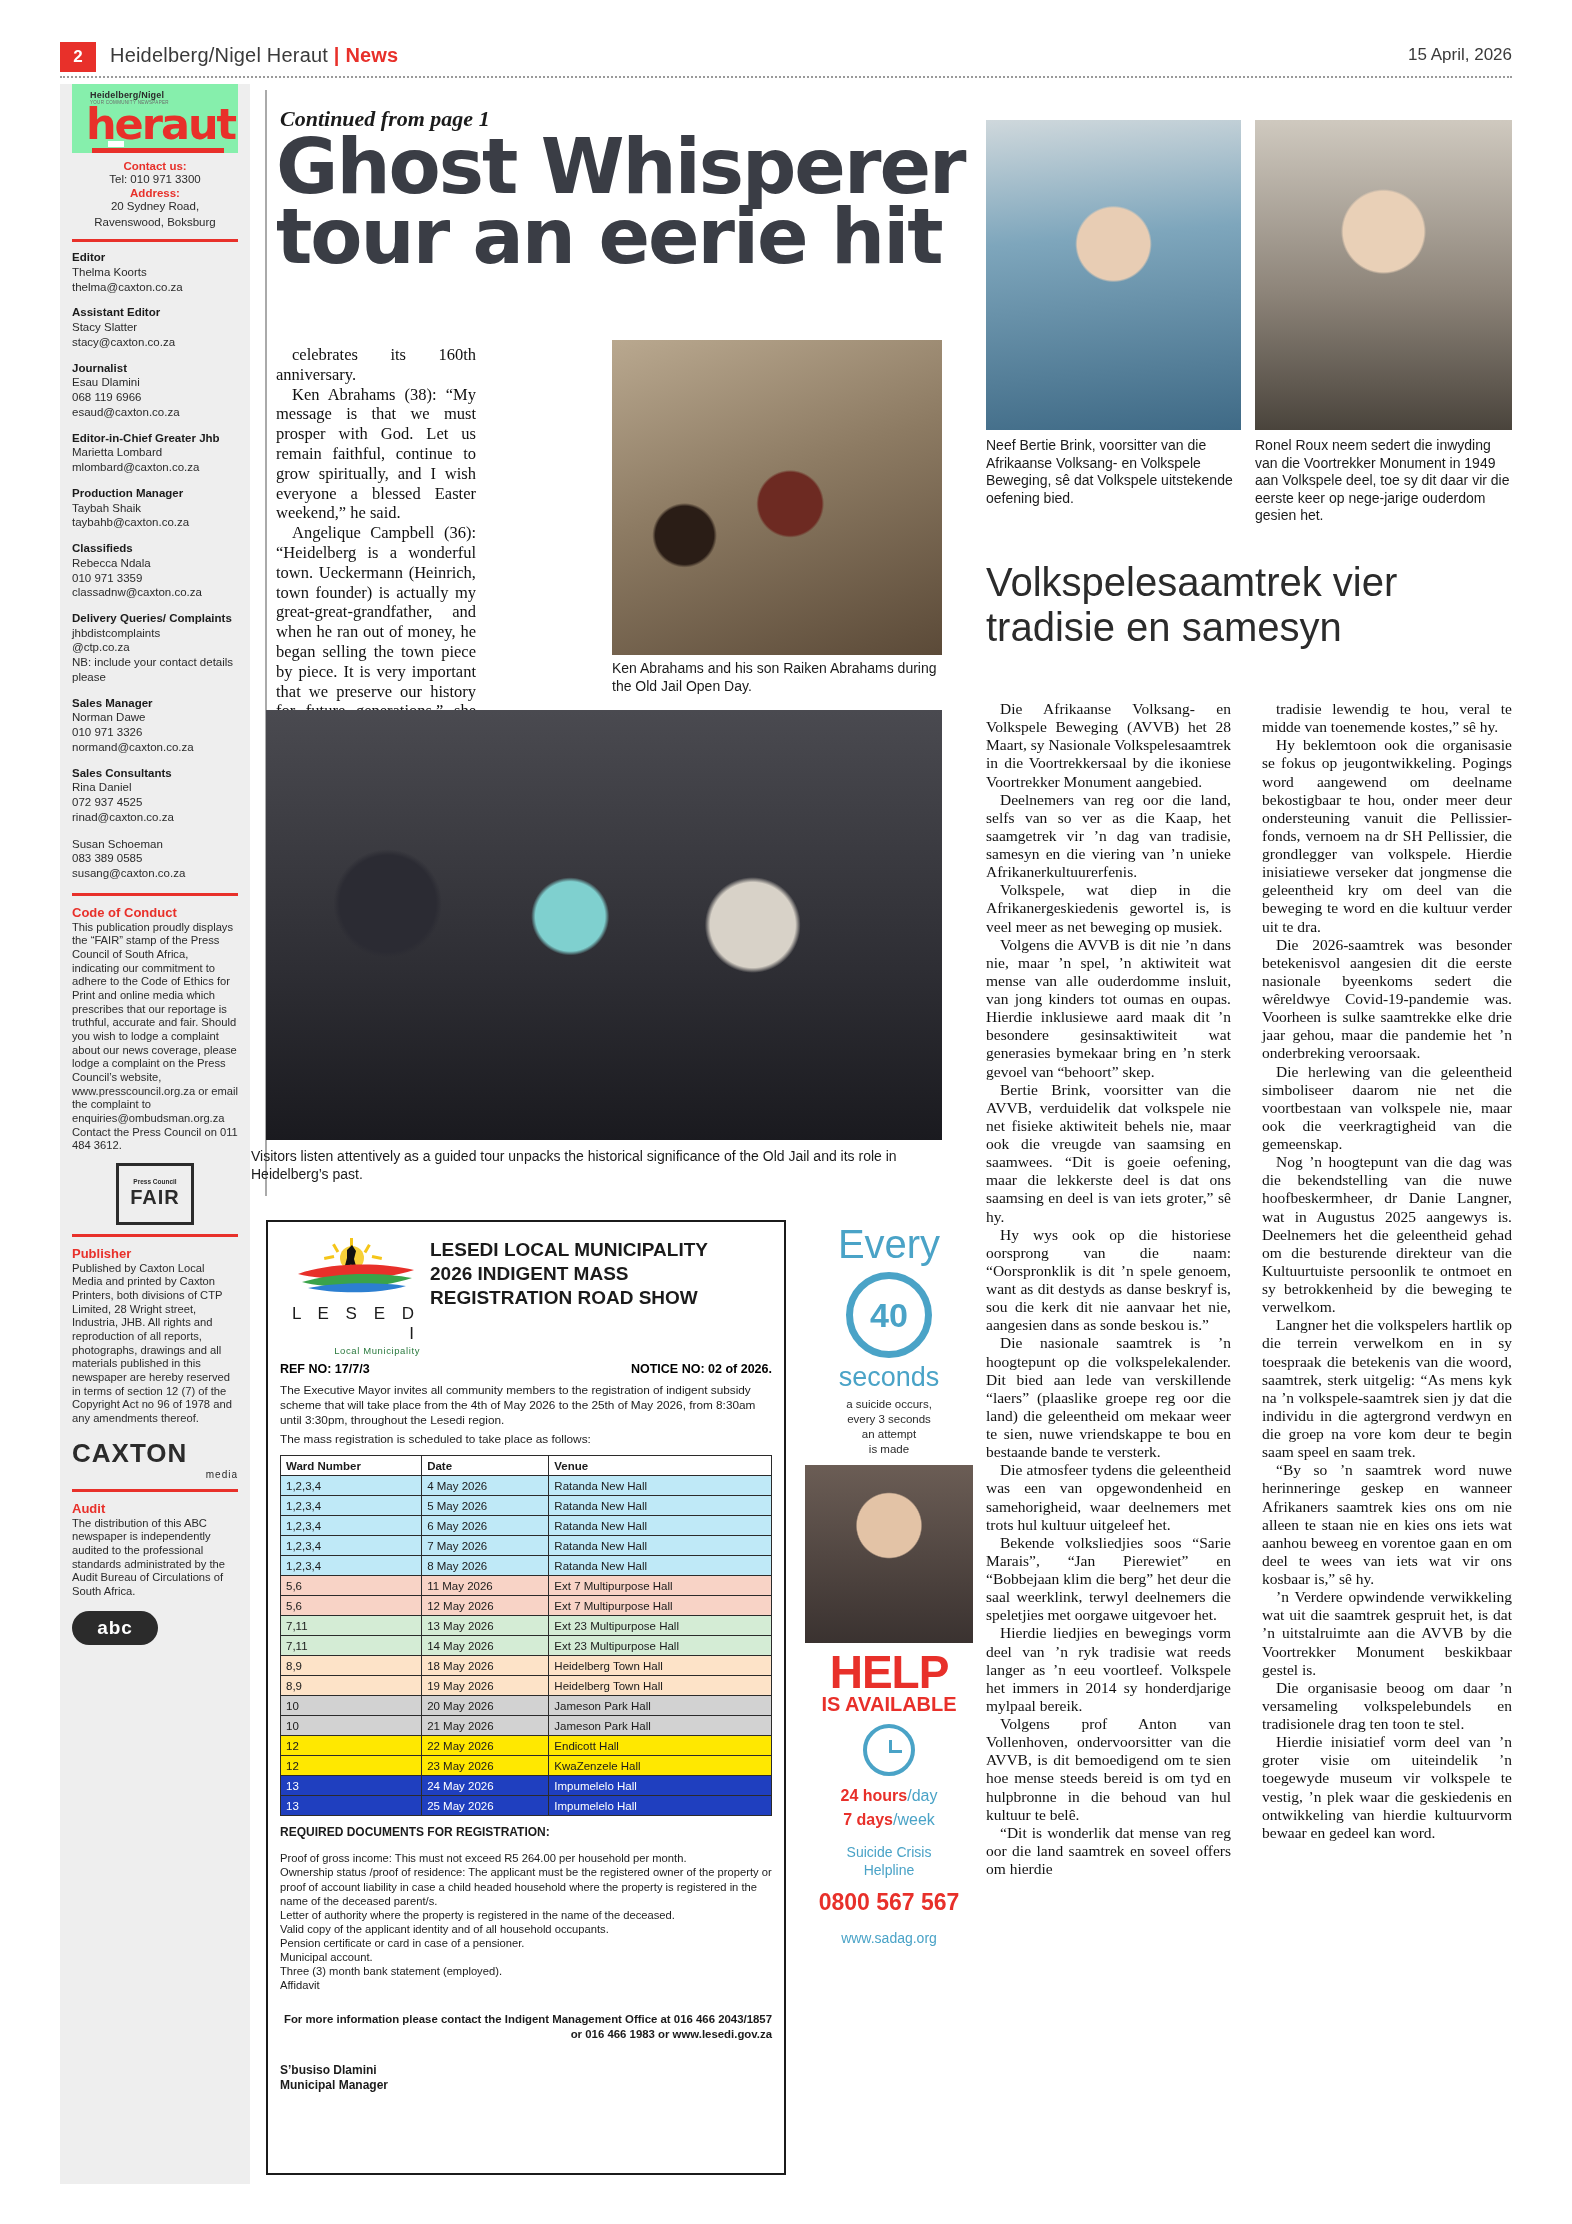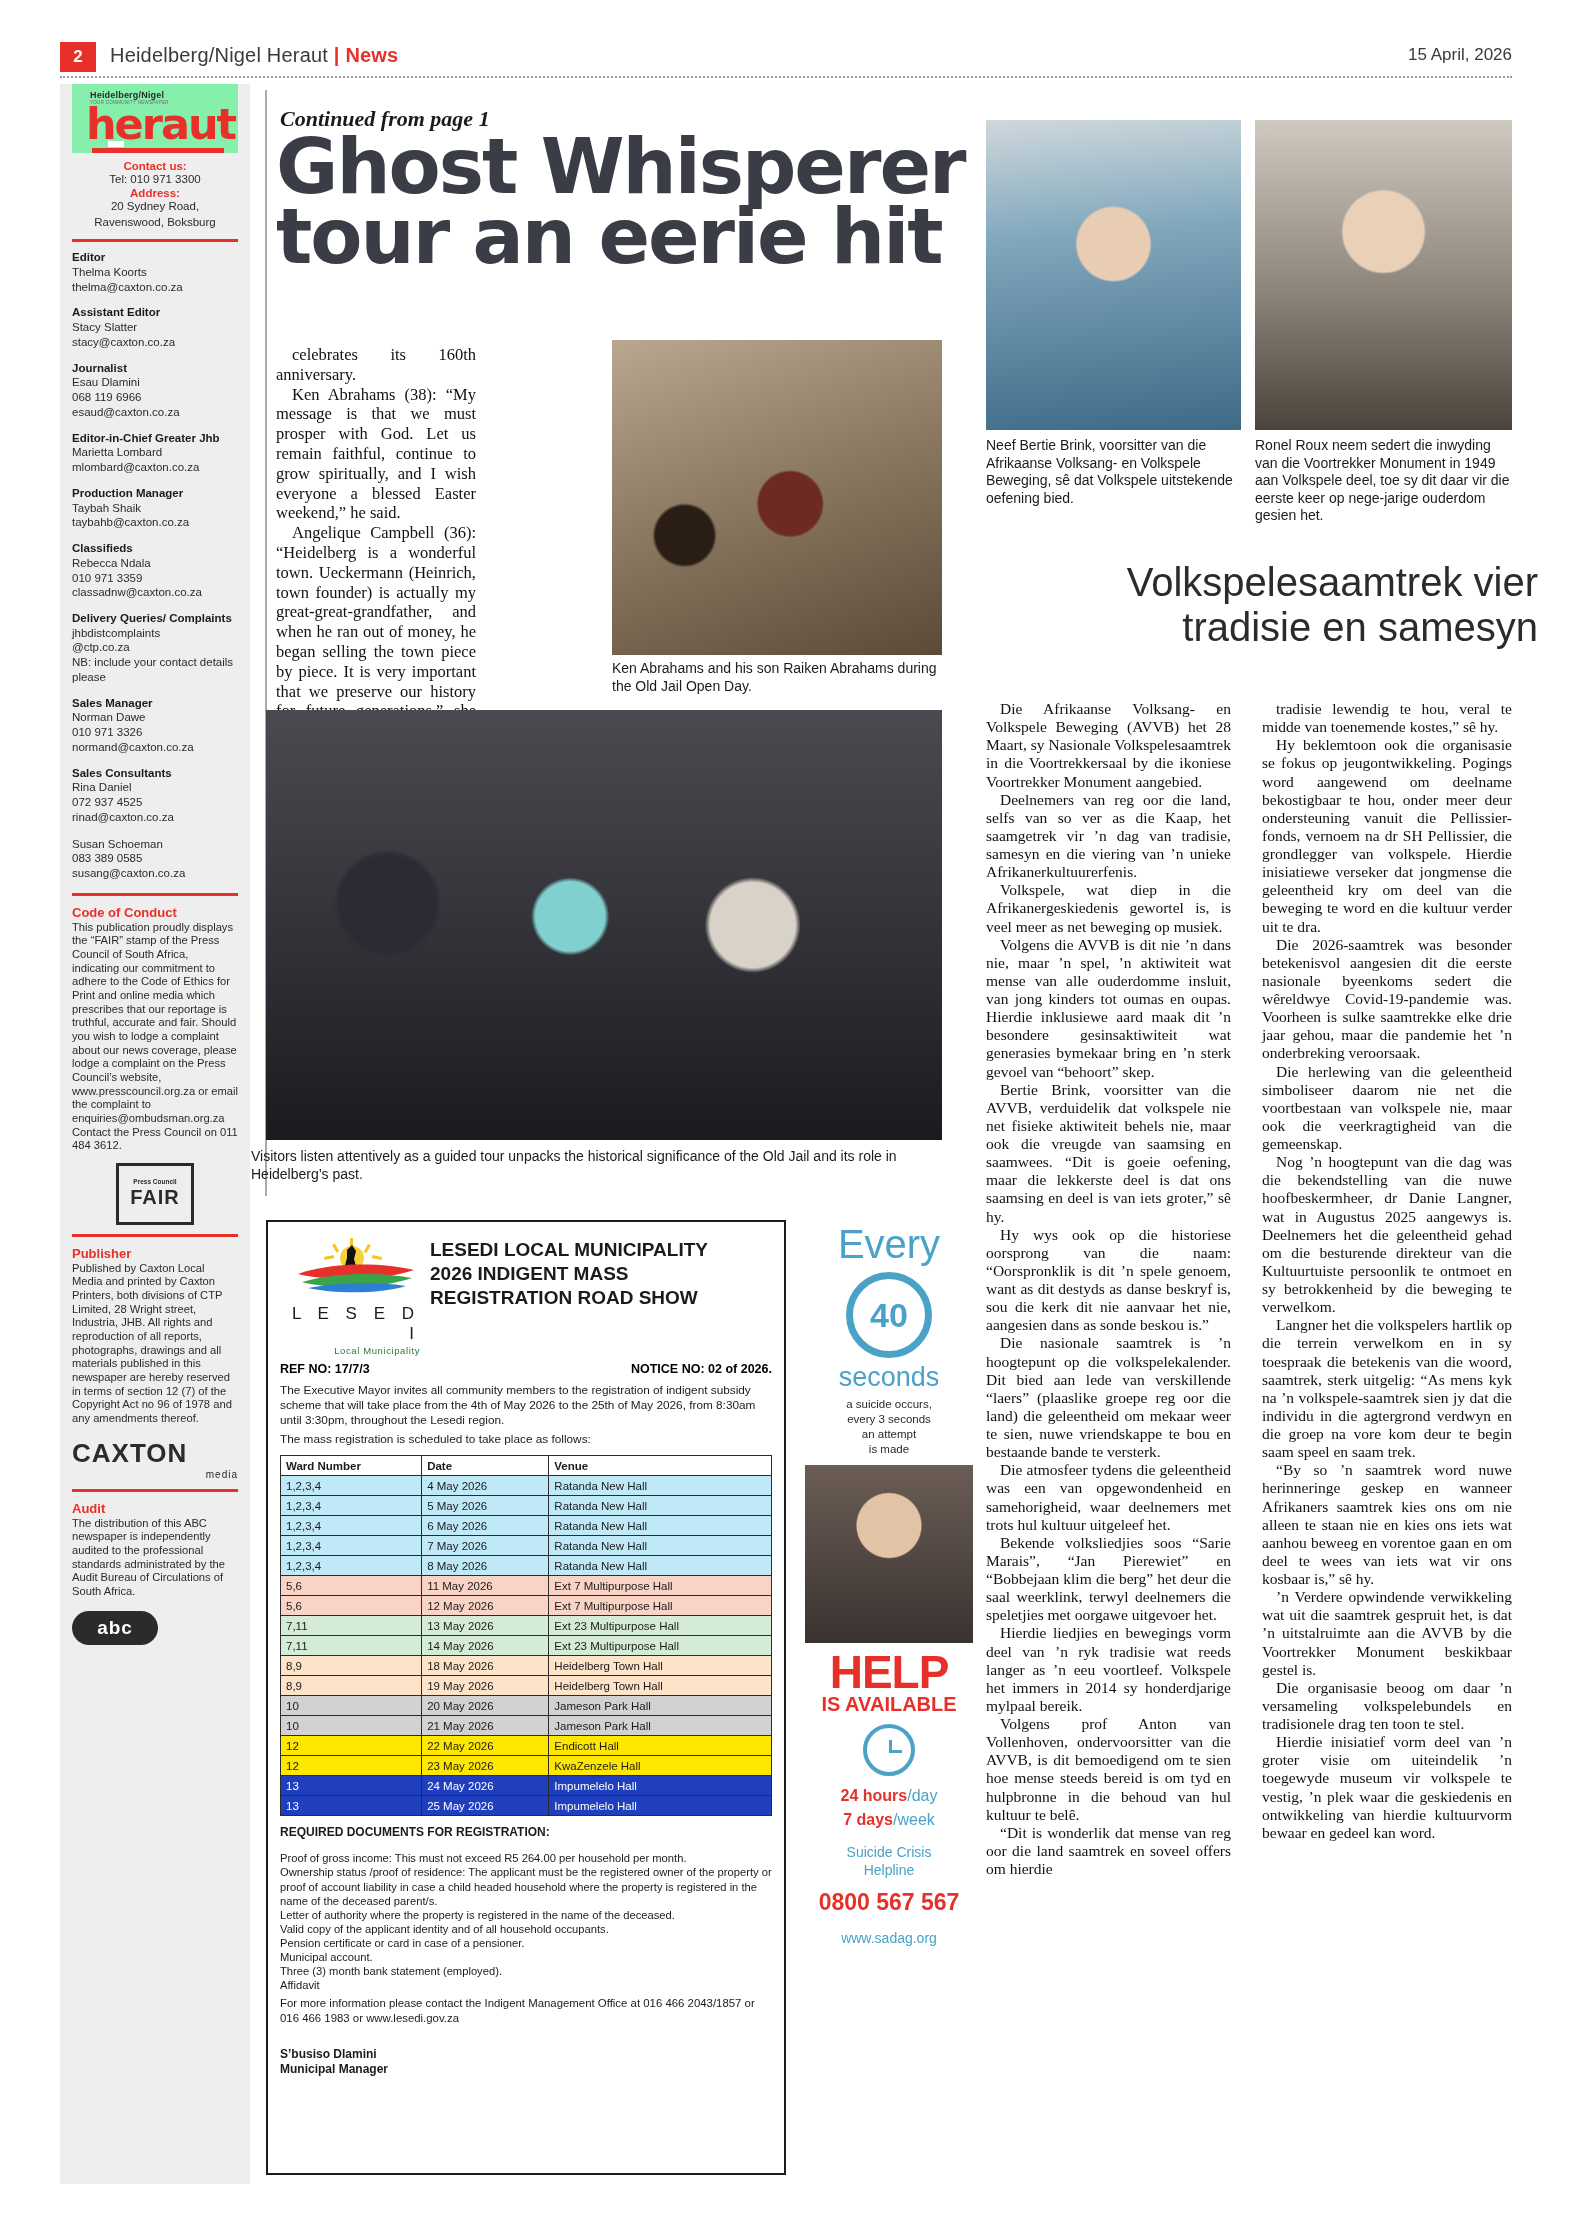--- a/index.html
+++ b/index.html
@@ -127,21 +127,21 @@
   .lesedi-name { font-size:17px; letter-spacing:6px; color:#1b1b1b; font-weight:500; margin-top:2px;}
   .lesedi-sub { font-size:9.5px; letter-spacing:.6px; color:#2b7a3f; margin-top:1px;}
   .ad-title { flex:1; font-size:19px; font-weight:bold; line-height:1.25; color:#1b1b1b; padding-top:6px;}
   .ad-ref { display:flex; justify-content:space-between; font-size:12.5px; font-weight:bold; margin-top:6px;}
   .ad-body { font-size:11.8px; line-height:1.28; color:#1b1b1b; margin-top:7px;}
   table.wards { width:100%; border-collapse:collapse; margin-top:8px; font-size:11.5px;}
   table.wards th, table.wards td { border:1.5px solid #2b2b2b; padding:3.5px 5px; text-align:left; color:#1b1b1b;}
   table.wards th { background:#fff; font-weight:bold; }
   .req-title { font-size:12px; font-weight:bold; margin-top:9px; color:#1b1b1b;}
   .req-body { font-size:11.2px; line-height:1.26; color:#1b1b1b;margin-top:12px; }
-  .ad-foot { font-size:11.4px; font-weight:normal; line-height:1.25; margin-top:4px; color:#1b1b1b;}
+  .ad-foot { font-size:11.4px; font-weight:bold; line-height:1.25; margin-top:20px; color:#1b1b1b;text-align:right;}
   .sign { font-size:12px; font-weight:bold; margin-top:22px; line-height:1.25; color:#1b1b1b;}
 
   
   .sadag {
     position:absolute; left:794px; top:1220px; width:190px; height:955px;
     background:#fff; text-align:center;
   }
   .sadag .every { font-size:40px; color:#4aa3c7; font-weight:normal; line-height:1; margin-top:4px;}
   .circ {
     width:86px; height:86px; border-radius:50%; border:7px solid #4aa3c7;
@@ -311,21 +311,21 @@
 
   <div class="photo ph-crowd" style="left:266px; top:710px; width:676px; height:430px;"></div>
   <div class="cap" style="left:251px; top:1148px; width:676px;">Visitors listen attentively as a guided tour unpacks the historical significance of the Old Jail and its role in Heidelberg’s past.</div>
 
   <div class="photo ph-bertie" style="left:986px; top:120px; width:255px; height:310px;"></div>
   <div class="cap" style="left:986px; top:437px; width:255px;">Neef Bertie Brink, voorsitter van die Afrikaanse Volksang- en Volkspele Beweging, sê dat Volkspele uitstekende oefening bied.</div>
 
   <div class="photo ph-ronel" style="left:1255px; top:120px; width:257px; height:310px;"></div>
   <div class="cap" style="left:1255px; top:437px; width:257px;">Ronel Roux neem sedert die inwyding van die Voortrekker Monument in 1949 aan Volkspele deel, toe sy dit daar vir die eerste keer op nege-jarige ouderdom gesien het.</div>
 
-  <div class="subhead-af" style="left:1008px; top:560px; width:530px;text-align:right;">Volkspelesaamtrek vier tradisie en samesyn</div>
+  <div class="subhead-af" style="left:986px; top:560px; width:530px;">Volkspelesaamtrek vier tradisie en samesyn</div>
 
   <div class="afcol" style="left:986px; top:700px; width:245px;">
     <p>Die Afrikaanse Volksang- en Volkspele Beweging (AVVB) het 28 Maart, sy Nasionale Volkspelesaamtrek in die Voortrekkersaal by die ikoniese Voortrekker Monument aangebied.</p>
     <p>Deelnemers van reg oor die land, selfs van so ver as die Kaap, het saamgetrek vir ’n dag van tradisie, samesyn en die viering van ’n unieke Afrikanerkultuurerfenis.</p>
     <p>Volkspele, wat diep in die Afrikanergeskiedenis gewortel is, is veel meer as net beweging op musiek.</p>
     <p>Volgens die AVVB is dit nie ’n dans nie, maar ’n spel, ’n aktiwiteit wat mense van alle ouderdomme insluit, van jong kinders tot oumas en oupas. Hierdie inklusiewe aard maak dit ’n besondere gesinsaktiwiteit wat generasies bymekaar bring en ’n sterk gevoel van “behoort” skep.</p>
     <p>Bertie Brink, voorsitter van die AVVB, verduidelik dat volkspele nie net fisieke aktiwiteit behels nie, maar ook die vreugde van saamsing en saamwees. “Dit is goeie oefening, maar die lekkerste deel is dat ons saamsing en deel is van iets groter,” sê hy.</p>
     <p>Hy wys ook op die historiese oorsprong van die naam: “Oorspronklik is dit ’n spele genoem, want as dit destyds as danse beskryf is, sou die kerk dit nie aanvaar het nie, aangesien dans as sonde beskou is.”</p>
     <p>Die nasionale saamtrek is ’n hoogtepunt op die volkspelekalender. Dit bied aan lede van verskillende “laers” (plaaslike groepe reg oor die land) die geleentheid om mekaar weer te sien, nuwe vriendskappe te bou en bestaande bande te versterk.</p>
     <p>Die atmosfeer tydens die geleentheid was een van opgewondenheid en samehorigheid, waar deelnemers met trots hul kultuur uitgeleef het.</p>

